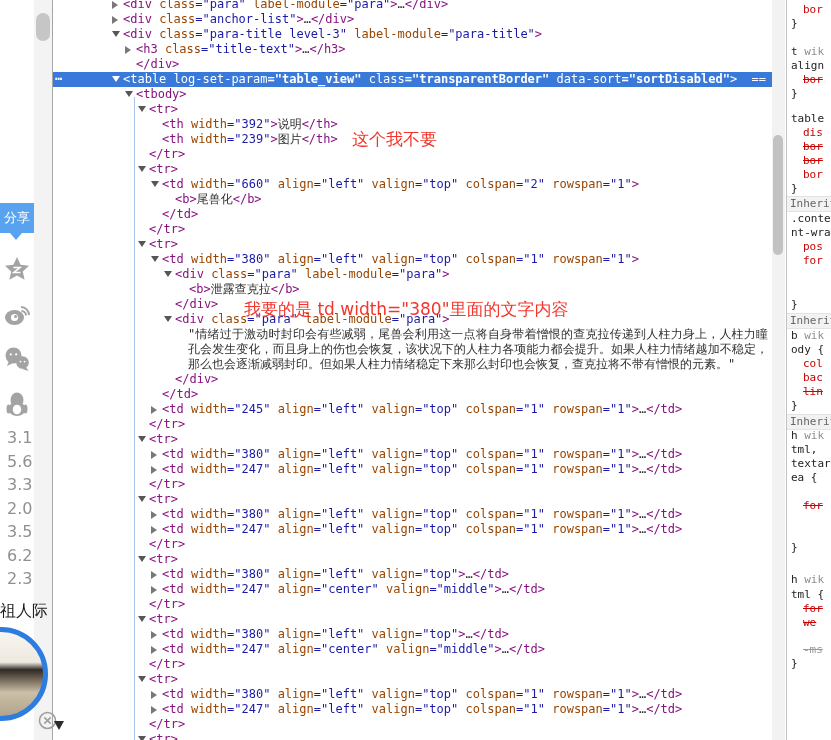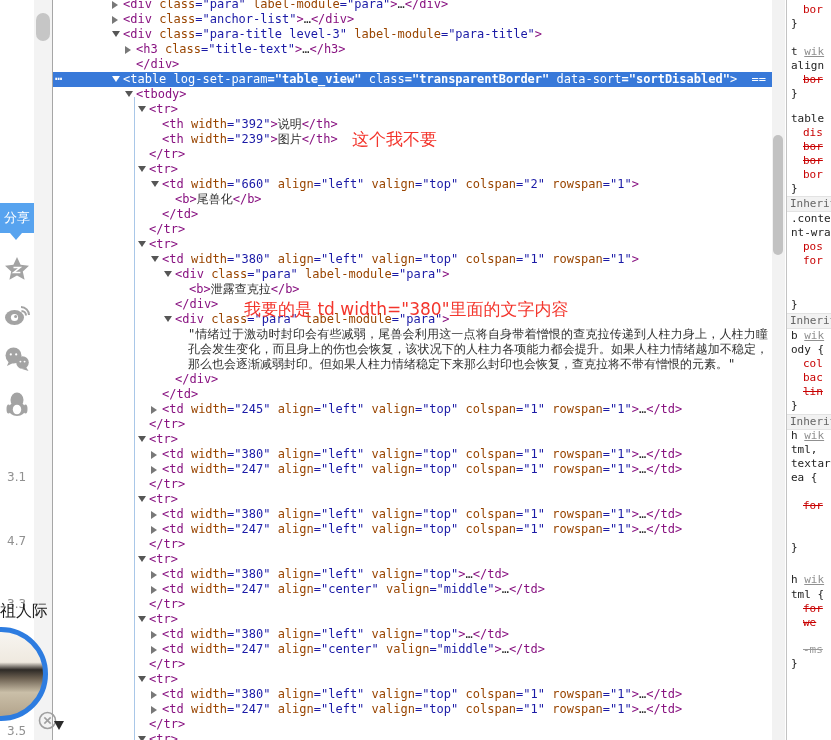--- a/index.html
+++ b/index.html
@@ -7,21 +7,21 @@
           font-family:"DejaVu Sans Mono","Liberation Mono",monospace;}
 
   
   #page-strip{position:absolute;left:0;top:0;width:53px;height:740px;background:#fff;}
   #share-box{position:absolute;left:0;top:203px;width:34px;height:30px;background:#57a3ef;
              color:#fff;font-family:"DejaVu Sans",sans-serif;font-size:13px;text-align:center;line-height:30px;}
   #share-tip{position:absolute;left:10px;top:233px;width:0;height:0;
              border-left:6px solid transparent;border-right:6px solid transparent;border-top:7px solid #57a3ef;}
   .share-ic{position:absolute;left:3px;width:28px;height:28px;}
   #toc{position:absolute;left:7px;top:426px;width:40px;}
-  .toc-item{height:23.5px;line-height:23.5px;font-size:12px;color:#909090;font-family:"DejaVu Sans",sans-serif;margin-top:40px;}
+  .toc-item{height:23.5px;line-height:23.5px;font-size:16px;color:#909090;font-family:"DejaVu Sans",sans-serif;}
   #cropped-text{position:absolute;left:0;top:601px;width:47px;height:22px;overflow:hidden;white-space:nowrap;
                 font-size:16px;color:#1a1a1a;font-family:"DejaVu Sans",sans-serif;z-index:6;}
   #avatar{position:absolute;left:-46px;top:627px;width:94px;height:94px;border-radius:50%;
           border:5px solid #2d7ce0;box-sizing:border-box;z-index:5;
           background:linear-gradient(180deg,#f7f5f1 0%,#efe9df 36%,#2e2a26 45%,#6b5f50 55%,#cabfa8 72%,#b3a48c 100%);}
   #close-ad{position:absolute;left:38px;top:711px;z-index:7;}
   #black-caret{position:absolute;left:54px;top:721px;width:0;height:0;z-index:7;
                border-left:5px solid transparent;border-right:5px solid transparent;border-top:9px solid #2b2b2b;}
 
   
@@ -51,21 +51,21 @@
   
   #tree-sb-track{position:absolute;left:772px;top:0;width:13px;height:740px;background:#f2f2f2;}
   #tree-sb-thumb{position:absolute;left:773px;top:135px;width:10px;height:120px;background:#c2c2c2;border-radius:5px;}
 
   
   #styles-panel{position:absolute;left:786px;top:0;width:45px;height:740px;background:#fff;
                 border-left:1px solid #c3c3c3;overflow:hidden;font-size:11px;line-height:13px;}
   .st-line{position:absolute;left:0;width:100%;height:14px;white-space:pre;padding-left:4px;}
   .st-hdr{position:absolute;left:0;width:100%;height:14px;background:#f2f2f2;color:#666;
           border-top:1px solid #e3e3e3;border-bottom:1px solid #e3e3e3;padding-left:3px;white-space:nowrap;overflow:hidden;}
-  .st-sel{color:#222;} .st-lnk{color:#909090;text-decoration:underline;}
+  .st-sel{color:#222;} .st-lnk{color:#909090;}
   .st-prop{color:#c80000;margin-left:12px;}
   .st-sprop{color:#c80000;text-decoration:line-through;margin-left:12px;}
   .st-dis{color:#9a9a9a;text-decoration:line-through;margin-left:12px;}
   .st-brace{color:#222;}
 
   
   #annotations{position:absolute;left:0;top:0;width:831px;height:740px;pointer-events:none;z-index:30;}
   .red-note{position:absolute;color:#f3352c;font-size:17px;white-space:nowrap;
             font-family:"DejaVu Sans",sans-serif;}
 </style>
@@ -102,21 +102,21 @@
     <svg class="share-ic" style="top:390px" viewBox="0 0 28 28">
       <ellipse cx="14" cy="10" rx="6.5" ry="7.5" fill="#a3a3a3"></ellipse>
       <ellipse cx="14" cy="19" rx="8.5" ry="7" fill="#a3a3a3"></ellipse>
       <ellipse cx="14" cy="19.5" rx="4.2" ry="4.8" fill="#fff"></ellipse>
       <ellipse cx="5.5" cy="19" rx="2" ry="4.5" fill="#a3a3a3"></ellipse>
       <ellipse cx="22.5" cy="19" rx="2" ry="4.5" fill="#a3a3a3"></ellipse>
     </svg>
 
     <div id="toc">
         <div class="toc-item">3.1</div>
-        <div class="toc-item">4.7</div>
+        <div class="toc-item">5.6</div>
         <div class="toc-item">3.3</div>
         <div class="toc-item">2.0</div>
         <div class="toc-item">3.5</div>
         <div class="toc-item">6.2</div>
         <div class="toc-item">2.3</div>
       </div>
     <div id="cropped-text">祖人际</div>
     <div id="avatar"></div>
   </div>
 

